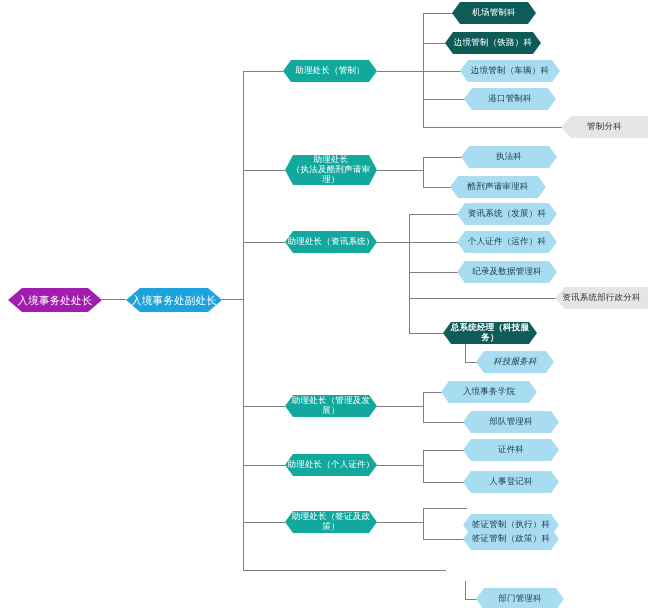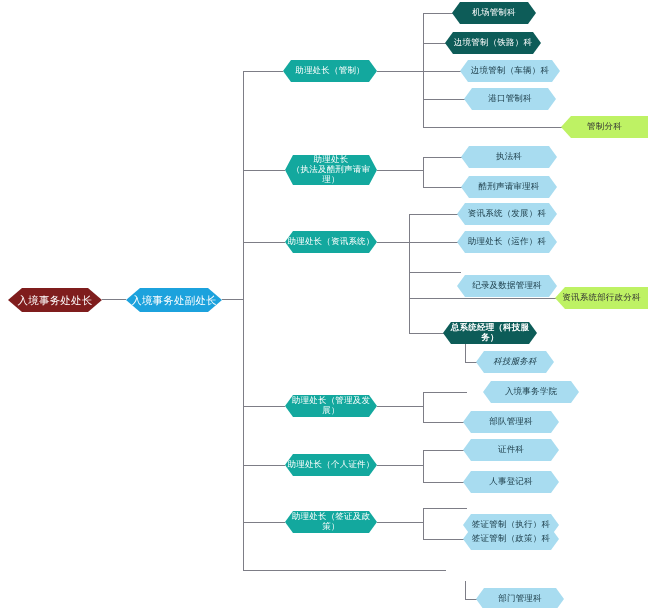--- a/index.html
+++ b/index.html
@@ -27,26 +27,26 @@
   .node.wide{
     clip-path:polygon(14px 0, calc(100% - 14px) 0, 100% 50%, calc(100% - 14px) 100%, 14px 100%, 0 50%);
     -webkit-clip-path:polygon(14px 0, calc(100% - 14px) 0, 100% 50%, calc(100% - 14px) 100%, 14px 100%, 0 50%);
   }
   
   .node.clipright{
     clip-path:polygon(10px 0, 100% 0, 100% 100%, 10px 100%, 0 50%);
     -webkit-clip-path:polygon(10px 0, 100% 0, 100% 100%, 10px 100%, 0 50%);
   }
 
-  .c-navy   {background:#7f1d1d;}
+  .c-navy   {background:#a21caf;}
   .c-blue   {background:#1ca2dd;}
   .c-teal   {background:#13a89e;}
   .c-dteal  {background:#0d5c58;}
   .c-lblue  {background:#a8dcf0;color:#1a3a46;}
-  .c-lav    {background:#bef264;color:#333333;}
+  .c-lav    {background:#e5e5e5;color:#333333;}
 
   .fs9{font-size:8.5px;}
   .fs11{font-size:10.5px;}
 
   
   .ln{position:absolute;background:#7d7d86;}
   .ln.h{height:1px;}
   .ln.v{width:1px;}
 </style>
 </head>
@@ -89,55 +89,55 @@
   <div class="node c-teal fs9" style="left:285px;top:155px;width:92px;height:30px;">助理处长
 （执法及酷刑声请审理）</div>
 
   <div class="ln h" style="left:377px;top:170px;width:46px;"></div>
   <div class="ln v" style="left:423px;top:157px;height:30px;"></div>
 
   <div class="ln h" style="left:423px;top:157px;width:42px;"></div>
   <div class="node c-lblue fs9" style="left:461px;top:146px;width:96px;height:22px;text-align:right;">执法科</div>
 
   <div class="ln h" style="left:423px;top:187px;width:42px;"></div>
-  <div class="node c-lblue fs9" style="left:461px;top:176px;width:96px;height:22px;">酷刑声请审理科</div>
+  <div class="node c-lblue fs9" style="left:450px;top:176px;width:96px;height:22px;">酷刑声请审理科</div>
 
   <div class="ln h" style="left:243px;top:242px;width:42px;"></div>
   <div class="node c-teal fs9" style="left:285px;top:231px;width:92px;height:22px;">助理处长（资讯系统）</div>
 
   <div class="ln h" style="left:377px;top:242px;width:32px;"></div>
   <div class="ln v" style="left:409px;top:214px;height:119px;"></div>
 
   <div class="ln h" style="left:409px;top:214px;width:52px;"></div>
   <div class="node c-lblue fs9" style="left:457px;top:203px;width:100px;height:22px;">资讯系统（发展）科</div>
 
   <div class="ln h" style="left:409px;top:242px;width:52px;"></div>
-  <div class="node c-lblue fs9" style="left:457px;top:231px;width:100px;height:22px;">助理处长（运作）科</div>
+  <div class="node c-lblue fs9" style="left:457px;top:231px;width:100px;height:22px;">个人证件（运作）科</div>
 
   <div class="ln h" style="left:409px;top:272px;width:52px;"></div>
-  <div class="node c-lblue fs9" style="left:457px;top:261px;width:100px;height:22px;margin-top:14px;">纪录及数据管理科</div>
+  <div class="node c-lblue fs9" style="left:457px;top:261px;width:100px;height:22px;">纪录及数据管理科</div>
 
   <div class="ln h" style="left:409px;top:298px;width:148px;"></div>
   <div class="node clipright c-lav fs9" style="left:555px;top:287px;width:93px;height:22px;">资讯系统部行政分科</div>
 
   <div class="ln h" style="left:409px;top:333px;width:36px;"></div>
   <div class="node c-dteal fs9" style="left:443px;top:322px;width:94px;height:22px;font-weight:bold;">总系统经理（科技服务）</div>
 
   <div class="ln v" style="left:465px;top:344px;height:18px;"></div>
   <div class="ln h" style="left:465px;top:362px;width:16px;"></div>
   <div class="node c-lblue fs9" style="left:476px;top:351px;width:78px;height:22px;font-style:italic;">科技服务科</div>
 
   <div class="ln h" style="left:243px;top:406px;width:42px;"></div>
   <div class="node c-teal fs9" style="left:285px;top:395px;width:92px;height:22px;">助理处长（管理及发展）</div>
 
   <div class="ln h" style="left:377px;top:406px;width:46px;"></div>
   <div class="ln v" style="left:423px;top:392px;height:30px;"></div>
 
   <div class="ln h" style="left:423px;top:392px;width:44px;"></div>
-  <div class="node c-lblue fs9" style="left:483px;top:381px;width:96px;height:22px;">入境事务学院</div>
+  <div class="node c-lblue fs9" style="left:441px;top:381px;width:96px;height:22px;">入境事务学院</div>
 
   <div class="ln h" style="left:423px;top:422px;width:44px;"></div>
   <div class="node c-lblue fs9" style="left:463px;top:411px;width:96px;height:22px;">部队管理科</div>
 
   <div class="ln h" style="left:243px;top:465px;width:42px;"></div>
   <div class="node c-teal fs9" style="left:285px;top:454px;width:92px;height:22px;text-align:right;">助理处长（个人证件）</div>
 
   <div class="ln h" style="left:377px;top:465px;width:46px;"></div>
   <div class="ln v" style="left:423px;top:450px;height:32px;"></div>
 

